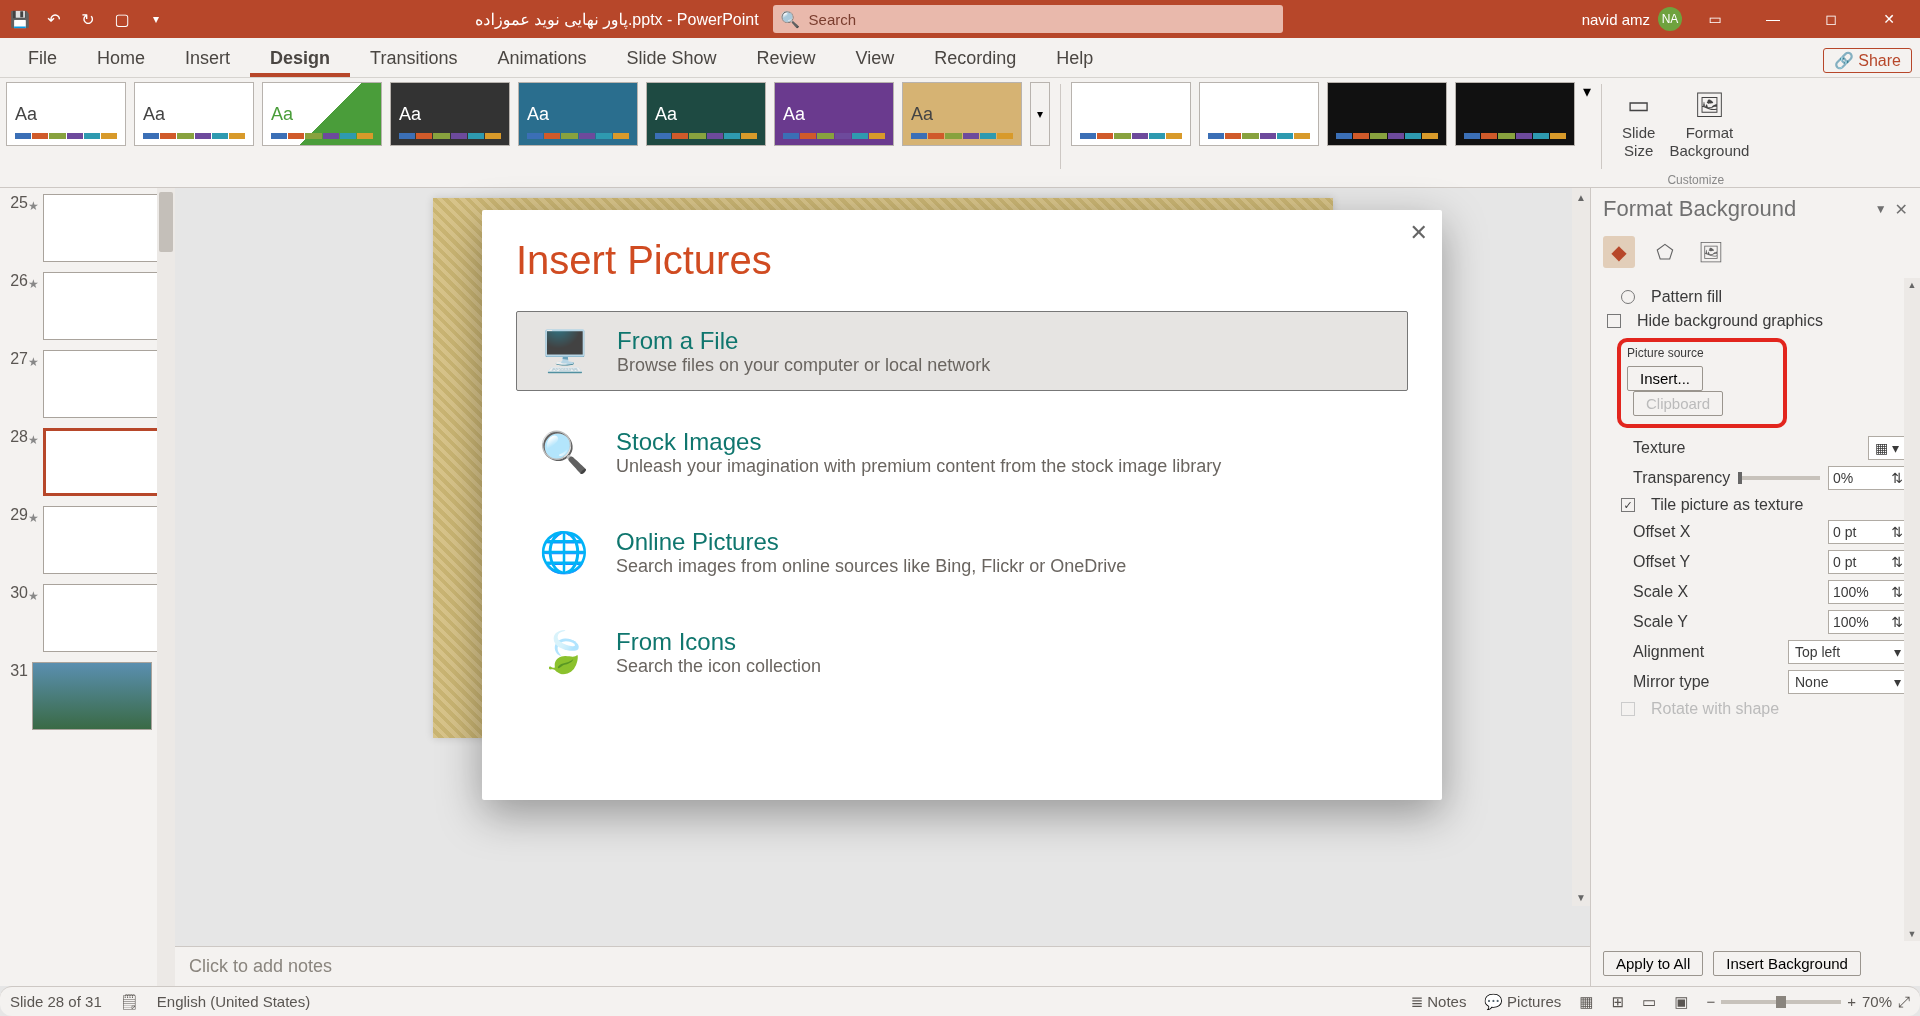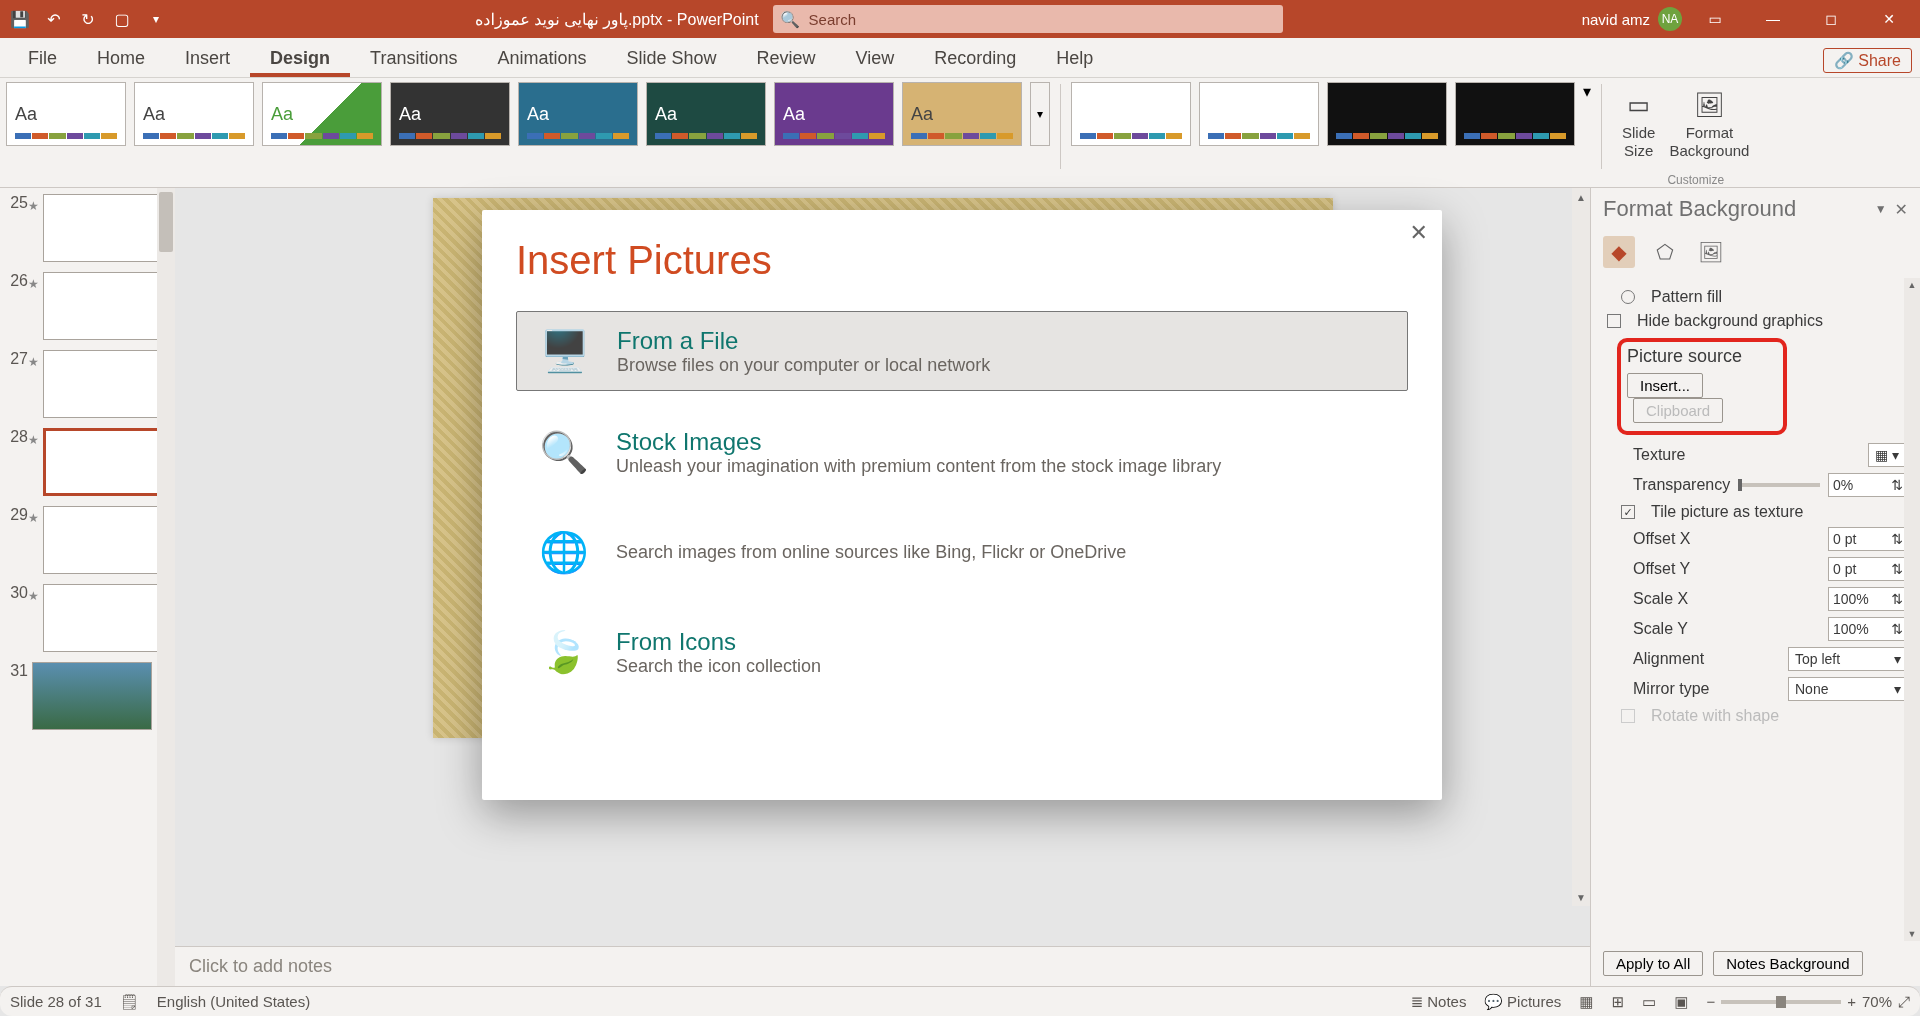--- a/index.html
+++ b/index.html
@@ -399,21 +399,21 @@
       <div class="prop-row">
         <span style="width:14px;height:14px;border:1px solid #777;border-radius:50%;display:inline-block;"></span>
         <label>Pattern fill</label>
       </div>
       <div class="prop-row" style="margin-left:4px;">
         <span style="width:14px;height:14px;border:1px solid #777;display:inline-block;"></span>
         <label>Hide background graphics</label>
       </div>
 
       <div class="highlight-box" style="margin:8px 0 8px 14px; width:170px;">
-        <div style="font-size:18px; margin-bottom:6px;">Picture source</div>
+        <div style="font-size:12px; margin-bottom:6px;">Picture source</div>
         <button class="btn-small">Insert...</button>
         <button class="btn-small disabled" style="margin-left:6px;">Clipboard</button>
       </div>
 
       <div class="field-row">
         <span>Texture</span>
         <span class="combo" style="width:40px;">▦ ▾</span>
       </div>
       <div class="field-row">
         <span>Transparency</span>
@@ -475,21 +475,21 @@
         <span style="width:14px;height:14px;border:1px solid #ccc;display:inline-block;"></span>
         <label>Rotate with shape</label>
       </div>
       <div class="pane-scroll">
           <div class="arrow">▲</div>
           <div class="arrow" style="position:absolute;bottom:0;width:100%;">▼</div>
         </div>
     </div>
     <div class="pane-footer">
       <button class="btn-small">Apply to All</button>
-      <button class="btn-small">Notes Background</button>
+      <button class="btn-small">Insert Background</button>
     </div>
   </div>
 </div>
 
 <div class="statusbar">
   <span>Slide 28 of 31</span>
   <span>🗒</span>
   <span>English (United States)</span>
   <div class="spacer"></div>
   <div class="status-btn">
@@ -529,20 +529,21 @@
     <div class="opt">
       <div class="oic">🔍</div>
       <div class="otxt">
         <div class="ot">Stock Images</div>
         <div class="od">Unleash your imagination with premium content from the stock image library</div>
       </div>
     </div>
     <div class="opt">
       <div class="oic">🌐</div>
       <div class="otxt">
+        <div class="ot">Online Pictures</div>
         <div class="od">Search images from online sources like Bing, Flickr or OneDrive</div>
       </div>
     </div>
     <div class="opt">
       <div class="oic">🍃</div>
       <div class="otxt">
         <div class="ot">From Icons</div>
         <div class="od">Search the icon collection</div>
       </div>
     </div>

